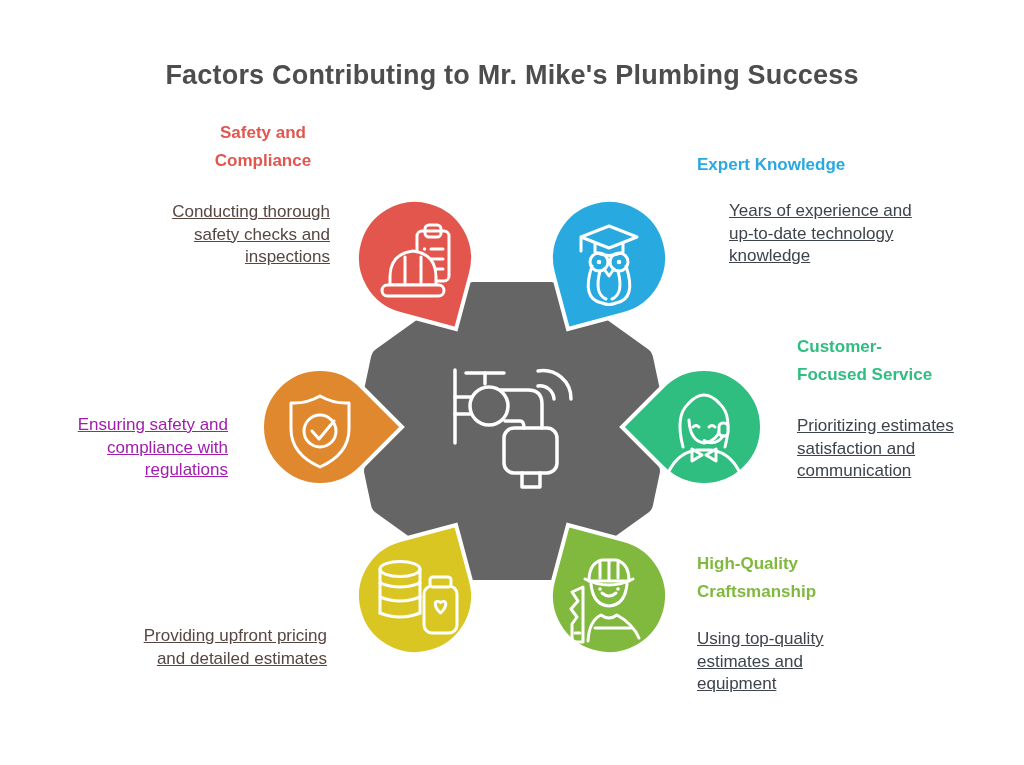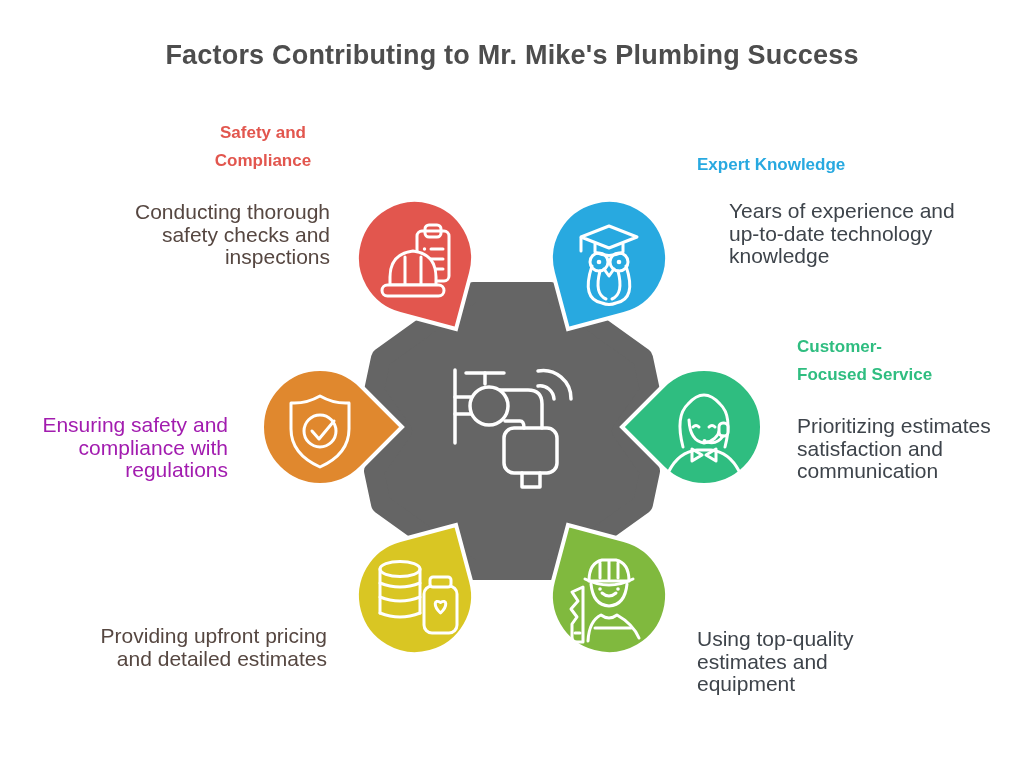--- a/index.html
+++ b/index.html
@@ -5,31 +5,31 @@
   html,body{margin:0;padding:0;background:#ffffff;}
   .stage{
     position:relative;
     width:1024px;height:765px;
     background:#ffffff;
     overflow:hidden;
     font-family:"Liberation Sans", sans-serif;
   }
   .title{
     position:absolute;
-    left:0;right:0;top:40px;
+    left:0;right:0;top:60px;
     margin:0;
     text-align:center;
     font-size:27px;
     font-weight:bold;
     letter-spacing:.2px;
   }
   svg.diagram{position:absolute;left:0;top:0;}
   .tb{position:absolute;white-space:pre-line;}
   .heading{font-size:17px;font-weight:bold;line-height:28px;}
-  .desc{font-size:21px;line-height:22.5px;}
+  .desc{font-size:17px;line-height:22.5px;text-decoration:underline;}
   .al-r{text-align:right;}
   .al-l{text-align:left;}
   .al-c{text-align:center;}
   
   .n0h{left:197px;width:132px;top:119px;}
   .n0d{right:694px;top:201px;}
   .n1h{left:697px;top:151px;}
   .n1d{left:697px;top:200px;margin-left:32px;}
   .n2h{right:796px;top:336px;}
   .n2d{right:796px;top:414px;}
@@ -185,17 +185,19 @@
 
   <div class="tb heading al-l n3h" style="color: rgb(47, 189, 128);">Customer-
 Focused Service</div>
   <div class="tb desc al-l n3d" style="color: rgb(62, 68, 75);">Prioritizing estimates
 satisfaction and
 communication</div>
 
   <div class="tb desc al-r n4d" style="color: rgb(86, 71, 65);">Providing upfront pricing
 and detailed estimates</div>
 
+  <div class="tb heading al-l n5h" style="color: rgb(128, 185, 62);">High-Quality
+Craftsmanship</div>
   <div class="tb desc al-l n5d" style="color: rgb(62, 68, 75);">Using top-quality
 estimates and
 equipment</div>
 
 </div>
 
 </body></html>

